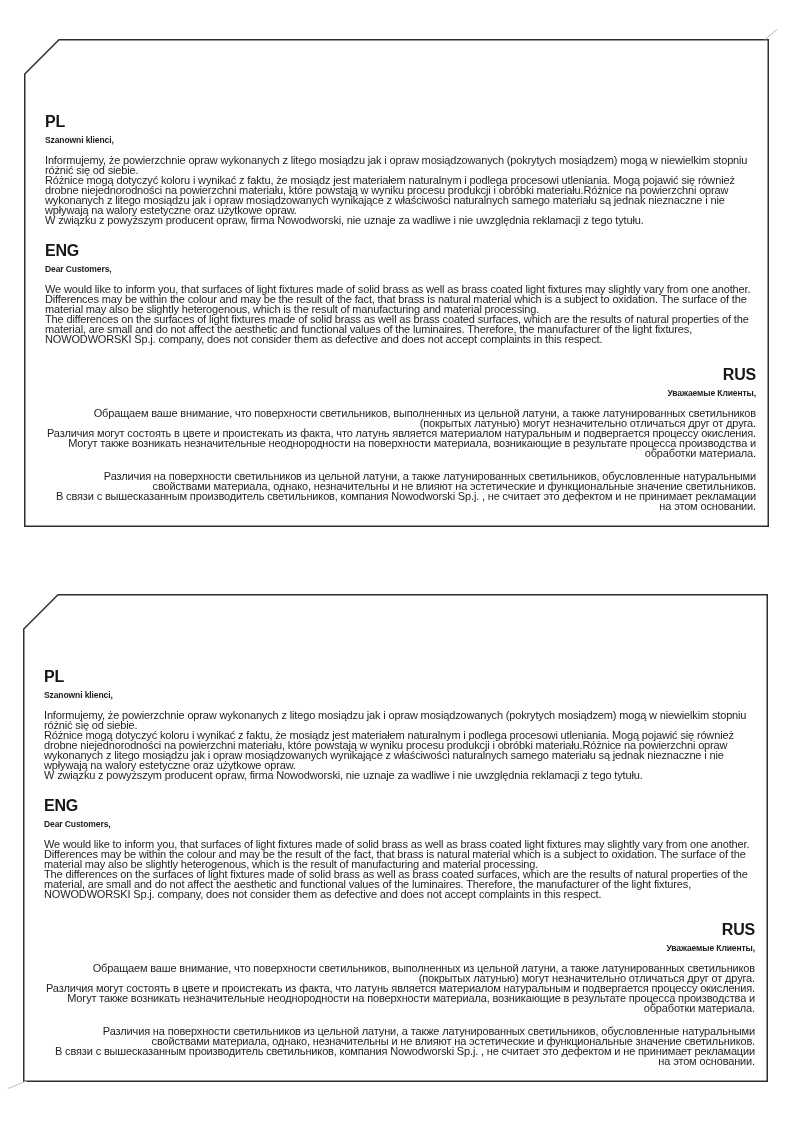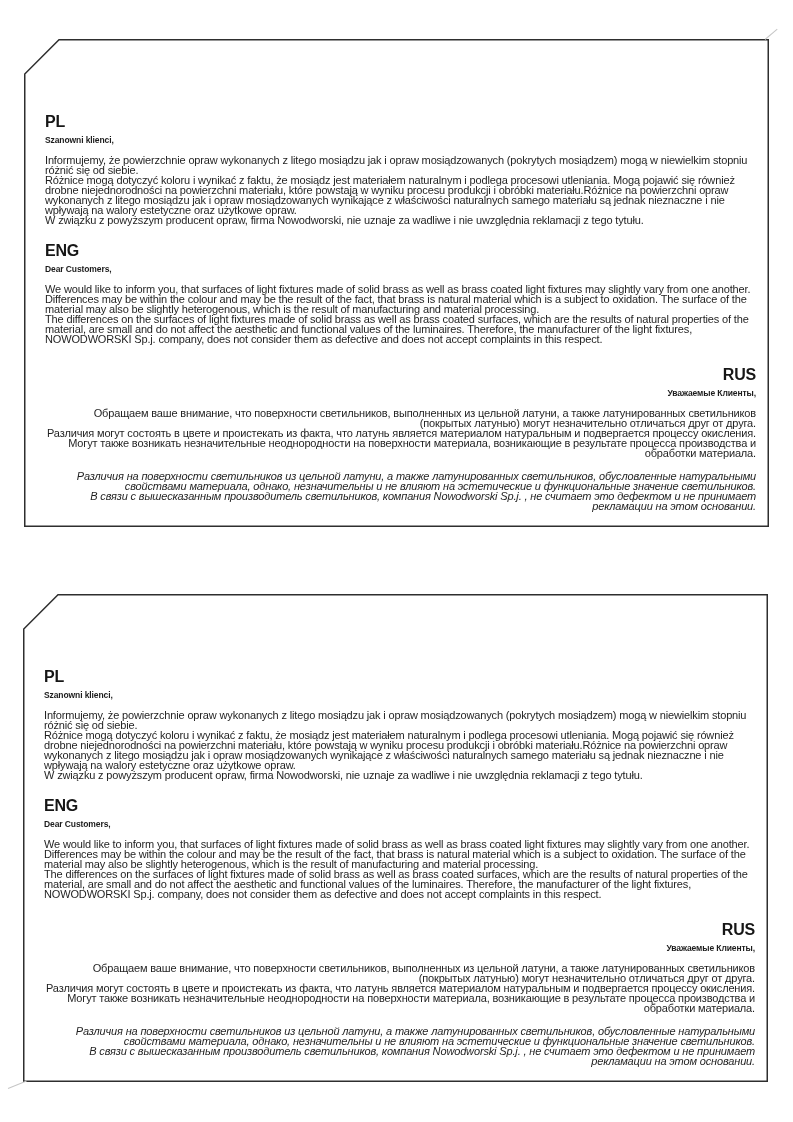--- a/index.html
+++ b/index.html
@@ -50,21 +50,21 @@
     letter-spacing: -0.1px;
   }
   .blocks {
     margin-top: 10px;
     font-size: 11px;
     line-height: 10px;
     letter-spacing: -0.15px;
     color: #1f1f1f;
   }
   .blocks .line { min-height: 10px; }
-  .blocks-b { margin-top: 13px; font-style: italic; }
+  .blocks-b { margin-top: 13px; }
 
   .section-eng { margin-top: 16px; }
   .section-rus { margin-top: 21px; text-align: right; }
 
   .crop-mark {
     position: absolute;
     height: 1px;
     background: #c6c6c6;
   }
   .crop-mark-tr {

